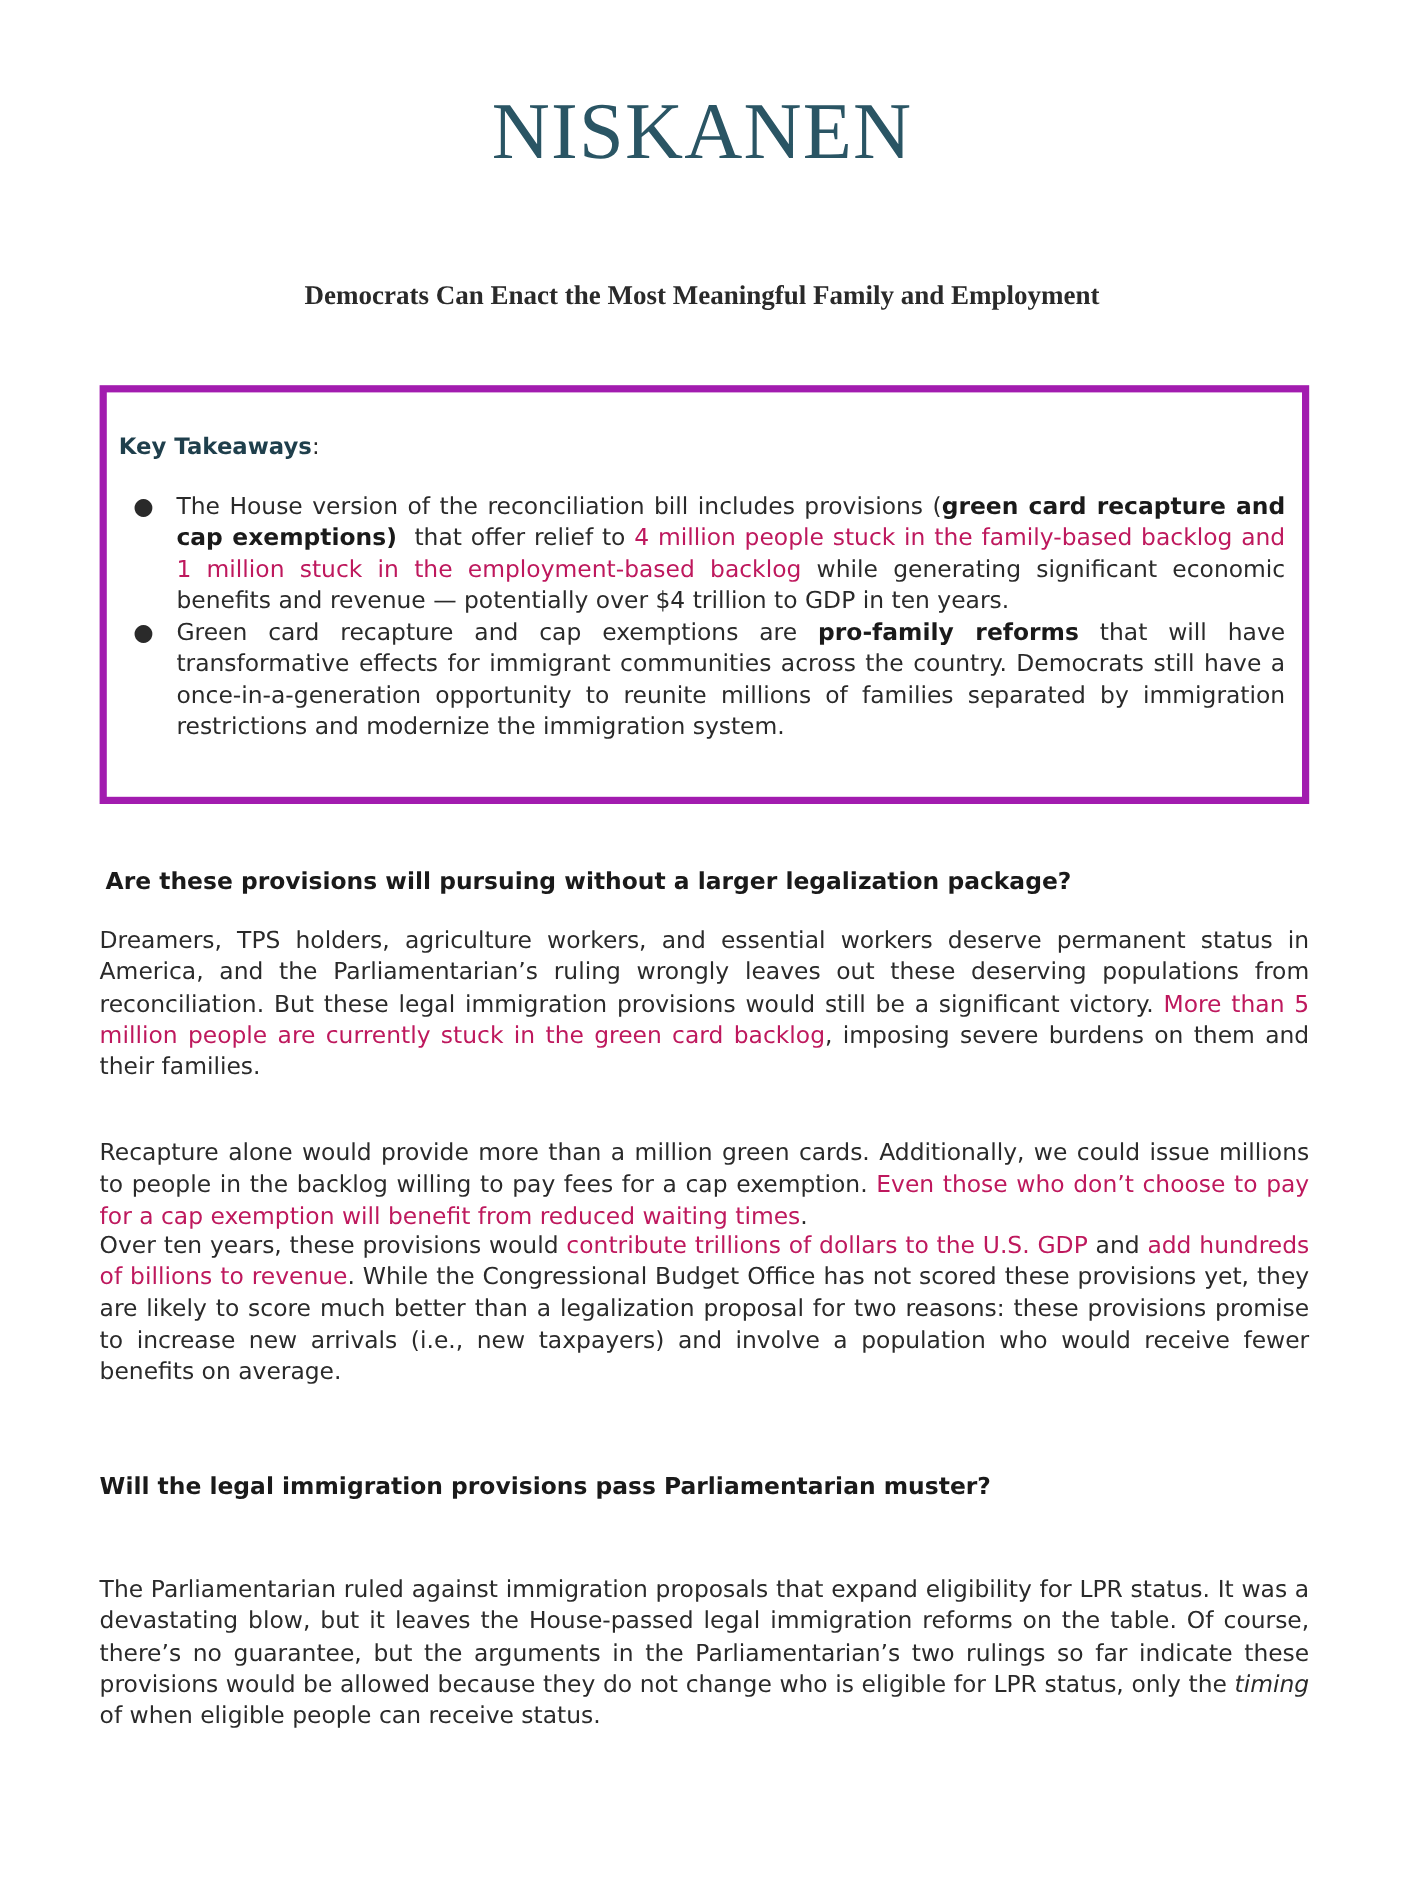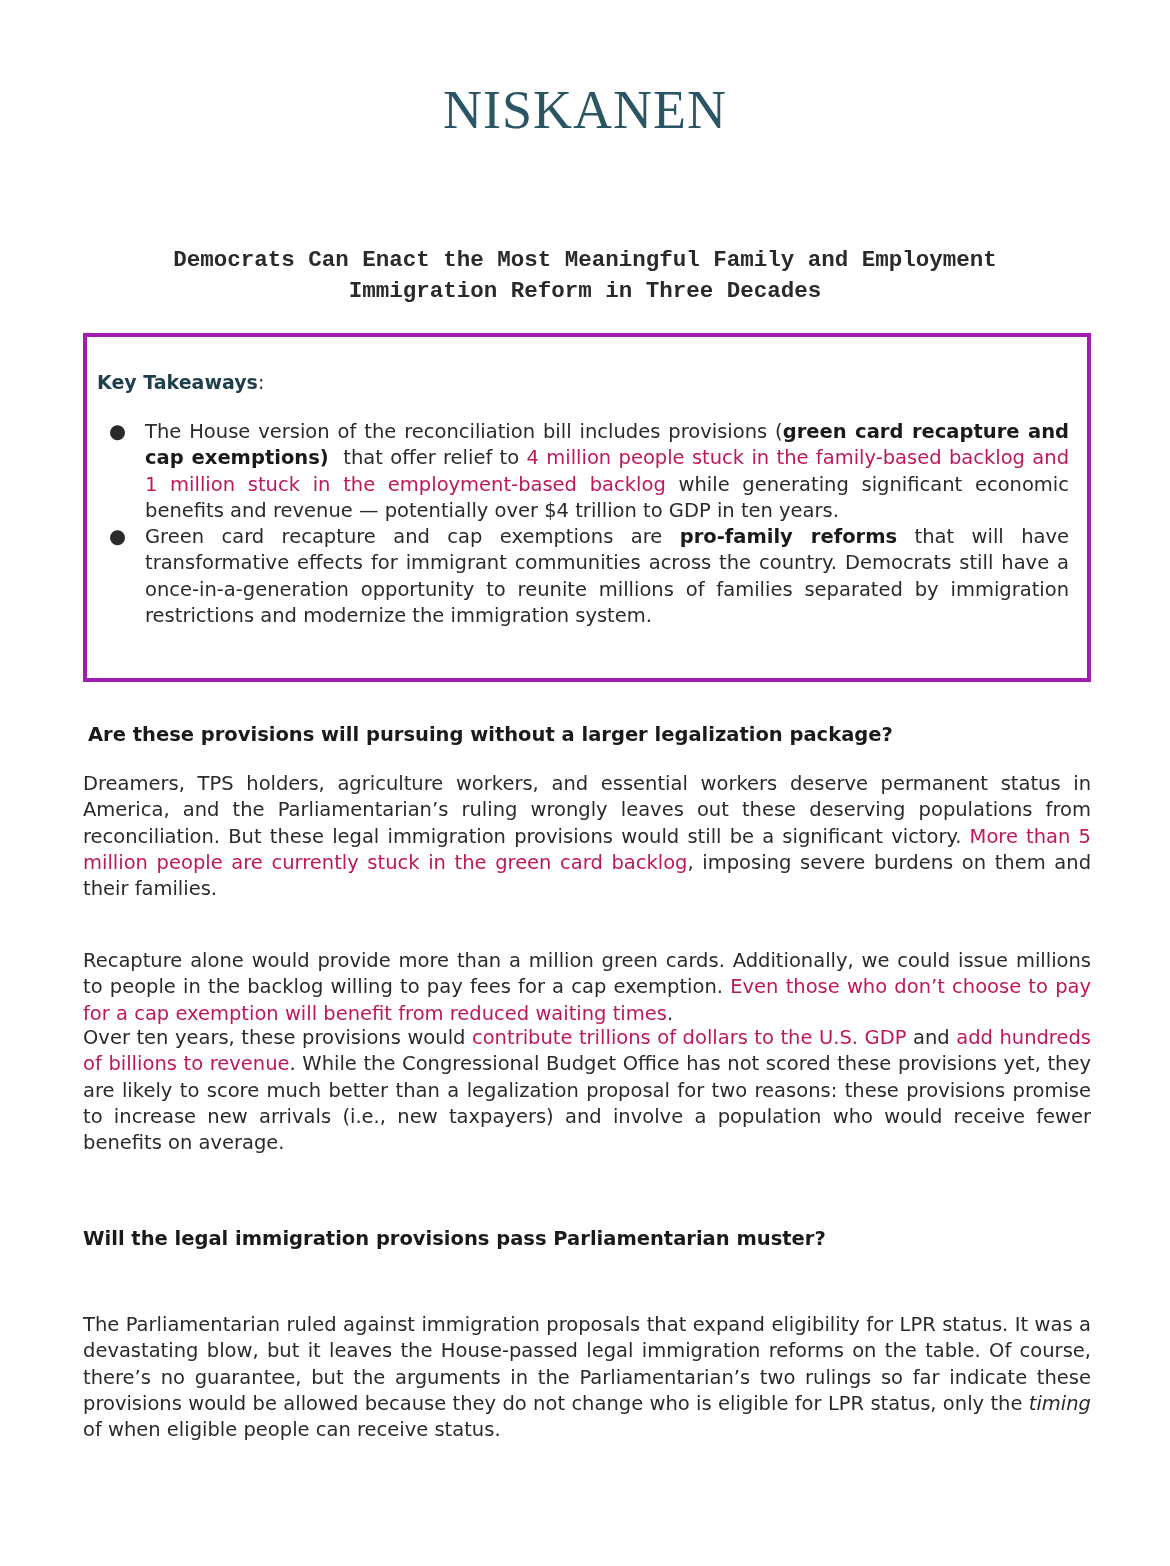--- a/index.html
+++ b/index.html
@@ -3,35 +3,35 @@
 <meta charset="utf-8">
 <style>
   html, body { margin: 0; padding: 0; background: #ffffff; }
   body {
     width: 1170px; height: 1566px; position: relative; overflow: hidden;
     font-family: "DejaVu Sans", sans-serif; color: #2a2a2a;
   }
   .logo { position: absolute; left: 0; top: 78px; width: 1170px; text-align: center; }
   .logo-main {
     font-family: "Liberation Serif", "DejaVu Serif", serif;
-    font-size: 54px; line-height: 64px; color: #2a5564; letter-spacing: 1px;
+    font-size: 67px; line-height: 64px; color: #2a5564; letter-spacing: 1px;
   }
   .logo-sub {
     font-family: "DejaVu Sans", sans-serif; font-weight: 200;
     font-size: 30px; line-height: 34px; color: #8e8e8e; letter-spacing: 38px;
     margin-left: 38px; margin-top: -2px; -webkit-text-stroke: 0;
   }
   .title {
-    position: absolute; left: 100px; top: 245px; width: 970px; text-align: center;
-    font-family: Liberation Mono, monospace; font-weight: bold; font-size: 22.5px;
+    position: absolute; left: 100px; top: 230px; width: 970px; text-align: center;
+    font-family: Liberation Serif, serif; font-weight: bold; font-size: 22.5px;
     line-height: 31px; color: #2a2a2a;
   }
   .box {
-    position: absolute; left: 83px; top: 333px; width: 1008px; height: 349px;
-    border: 4px solid #a21caf; box-sizing: border-box;
+    position: absolute; left: 83px; top: 321px; width: 1008px; height: 349px;
+    border: 6px solid #a21caf; box-sizing: border-box;
   }
   .kt-label {
     position: absolute; left: 10px; top: 34px; font-size: 19px; font-weight: bold;
     color: #1f3f4c;
   }
   .kt-label .colon { color: #2a2a2a; font-weight: normal; }
   .kt-list { position: absolute; left: 10px; top: 82px; width: 972px; margin: 0; padding: 0; list-style: none; }
   .kt-item { position: relative; padding-left: 48px; font-size: 19.5px; line-height: 26.3px; text-align: justify; }
   .bullet { position: absolute; left: 12px; top: 0; }
   .b { font-weight: bold; color: #1a1a1a; }
@@ -48,21 +48,20 @@
 </style>
 </head>
 <body>
 
 <div class="logo">
   <div class="logo-main">NISKANEN</div>
 </div>
 
 <div class="title">
   <div>Democrats Can Enact the Most Meaningful Family and Employment</div>
-  <div>Immigration Reform in Three Decades</div>
 </div>
 
 <div class="box">
   <div class="kt-label"><span>Key Takeaways</span><span class="colon">:</span></div>
   <ul class="kt-list">
     <li class="kt-item">
       <span class="bullet">●</span>
       <span>The House version of the reconciliation bill includes provisions (</span><span class="b">green card recapture and cap exemptions)</span><span style="white-space:pre-wrap">  that offer relief to </span><span class="r">4 million people stuck in the family-based backlog and 1 million stuck in the employment-based backlog</span><span> while generating significant economic benefits and revenue — potentially over $4 trillion to GDP in ten years.</span>
     </li>
     <li class="kt-item">

